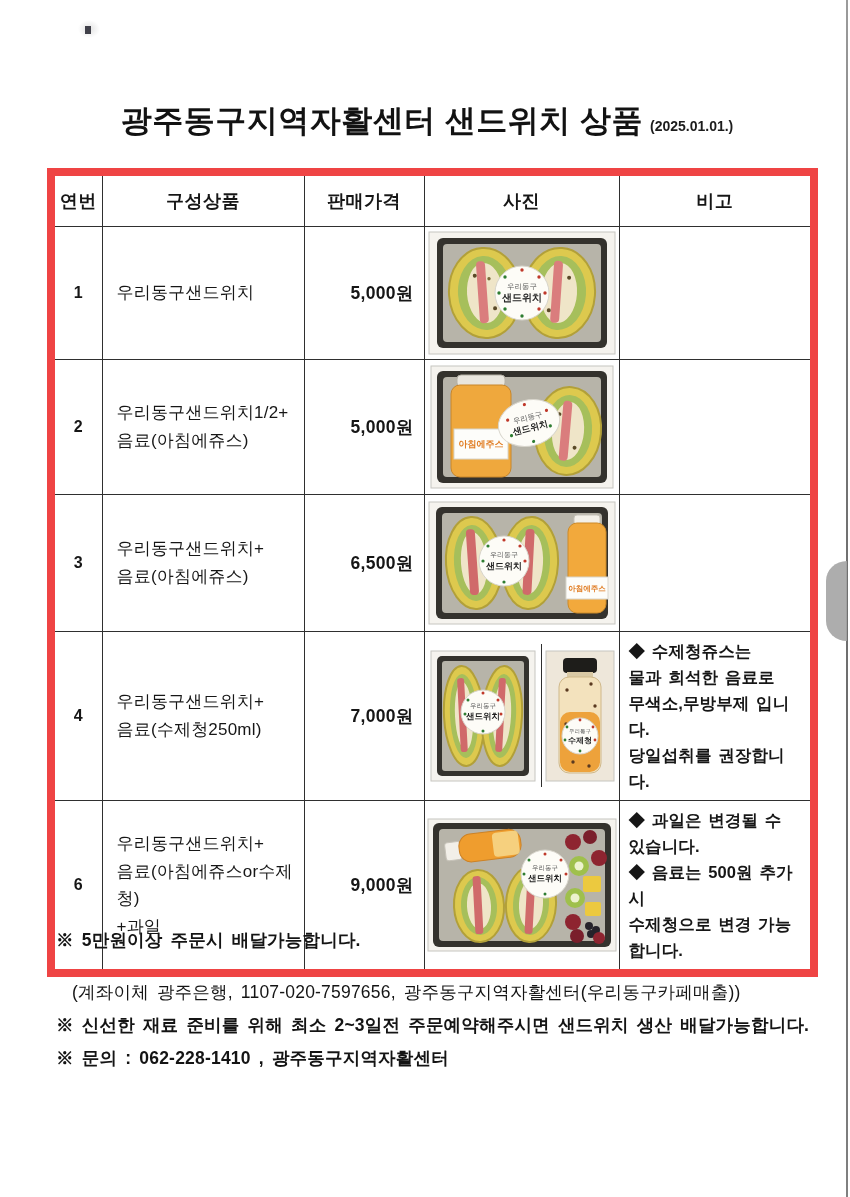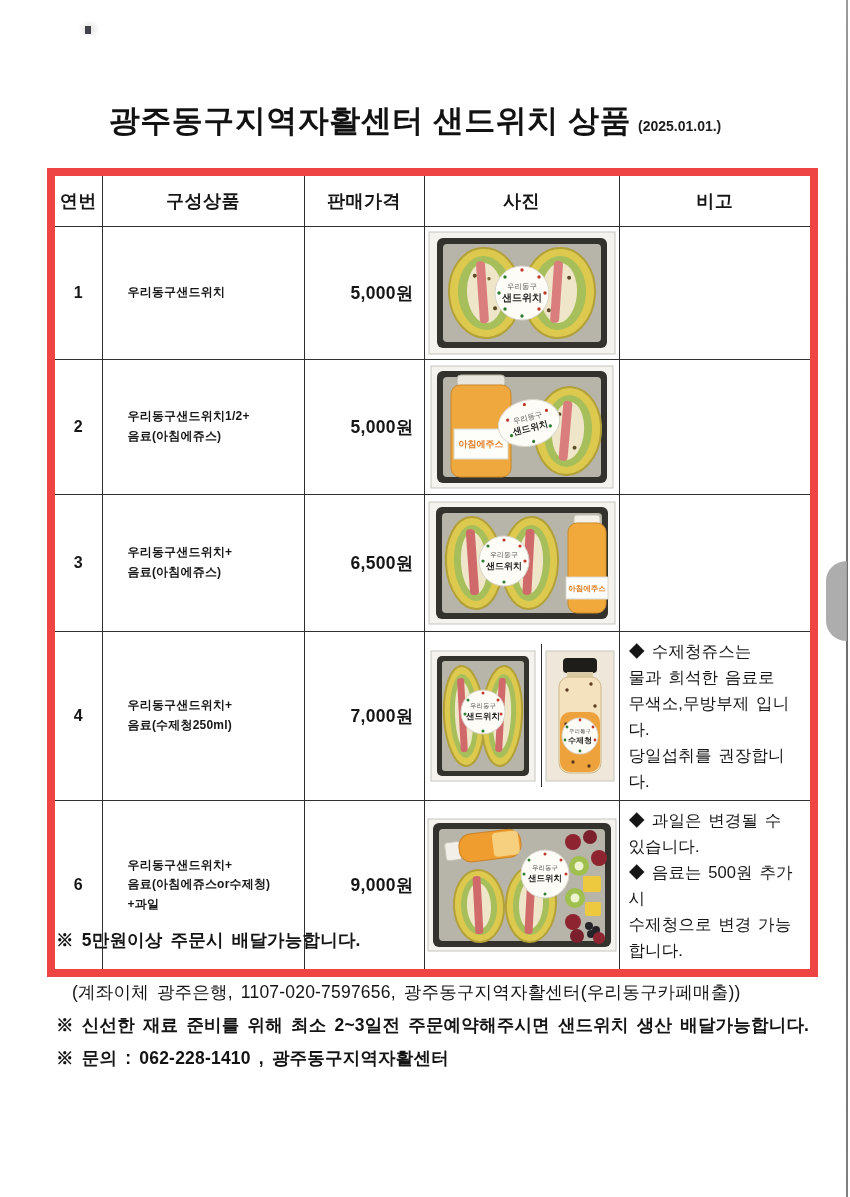--- a/index.html
+++ b/index.html
@@ -12,43 +12,43 @@
   
   .mark-smudge { position:absolute; left:78px; top:20px; width:22px; height:18px;
     background:radial-gradient(closest-side, rgba(190,190,190,.45), rgba(255,255,255,0)); }
   .mark-dot { position:absolute; left:85px; top:26px; width:6px; height:8px; background:#41414a; }
   .scan-edge { position:absolute; right:2px; top:0; width:2px; height:1197px;
     background:linear-gradient(#8a8a8a, #5c5c5c 30%, #515151 70%, #6a6a6a); opacity:.85; }
   .scan-blob { position:absolute; right:3px; top:561px; width:21px; height:80px;
     background:#a5a5a5; border-radius:42px 0 0 42px / 40px 0 0 40px; filter:blur(.6px); opacity:.9; }
 
   
-  .title-row { position:absolute; top:100px; left:0; width:830px; text-align:center; white-space:nowrap; }
+  .title-row { position:absolute; top:100px; left:12px; width:830px; text-align:center; white-space:nowrap; }
   .title-main { font-size:31px; font-weight:700; letter-spacing:.5px; color:#121212; }
   .title-date { font-size:14px; font-weight:700; margin-left:7px; color:#1c1c1c; }
 
   
   table.price-table { position:absolute; left:47px; top:168px; border-collapse:collapse; table-layout:fixed; }
   .price-table col.w-no     { width:51px; }
   .price-table col.w-prod   { width:202px; }
   .price-table col.w-price  { width:120px; }
   .price-table col.w-photo  { width:195px; }
   .price-table col.w-remark { width:195px; }
   .price-table th, .price-table td { border:1.5px solid #2f2f2f; background:#fff; }
   .price-table { border:8px solid #ef4444; }
   tr.hrow { height:54px; }
   tr.hrow th { font-size:18px; font-weight:700; text-align:center; letter-spacing:.5px; }
   tr.r1 { height:133px; } tr.r2 { height:135px; } tr.r3 { height:137px; }
   tr.r4 { height:143px; } tr.r5 { height:143px; }
   .c-no { text-align:center; font-size:16px; font-weight:600; }
-  .c-prod { font-size:12px; font-weight:700; padding:0 8px 0 25px; white-space:pre-line;
+  .c-prod { font-size:17px; font-weight:400; padding:0 8px 0 14px; white-space:pre-line;
             line-height:1.62; vertical-align:middle; letter-spacing:.2px; }
   .c-price { text-align:center; font-size:17.5px; font-weight:600; letter-spacing:.3px;padding-left:36px; }
   .c-photo { padding:0; text-align:center; vertical-align:middle; }
-  .c-remark { font-size:16.5px; font-weight:400; padding:6px 14px 6px 9px; white-space:pre-line;
+  .c-remark { font-size:16.5px; font-weight:700; padding:6px 14px 6px 9px; white-space:pre-line;
               line-height:1.58; vertical-align:middle; letter-spacing:.1px; word-spacing:2px; }
   .split { display:flex; width:100%; height:143px; align-items:stretch; }
   .sub { display:flex; align-items:center; justify-content:center; }
   .sub-l { width:117px; border-right:1.5px solid #2f2f2f; }
   .sub-r { flex:1; }
 
   
   .notes { position:absolute; left:56px; top:928px; width:770px; }
   .note-line { font-size:17.5px; font-weight:700; color:#141414; margin-bottom:9px;
                letter-spacing:.2px; word-spacing:3px; white-space:nowrap; }

